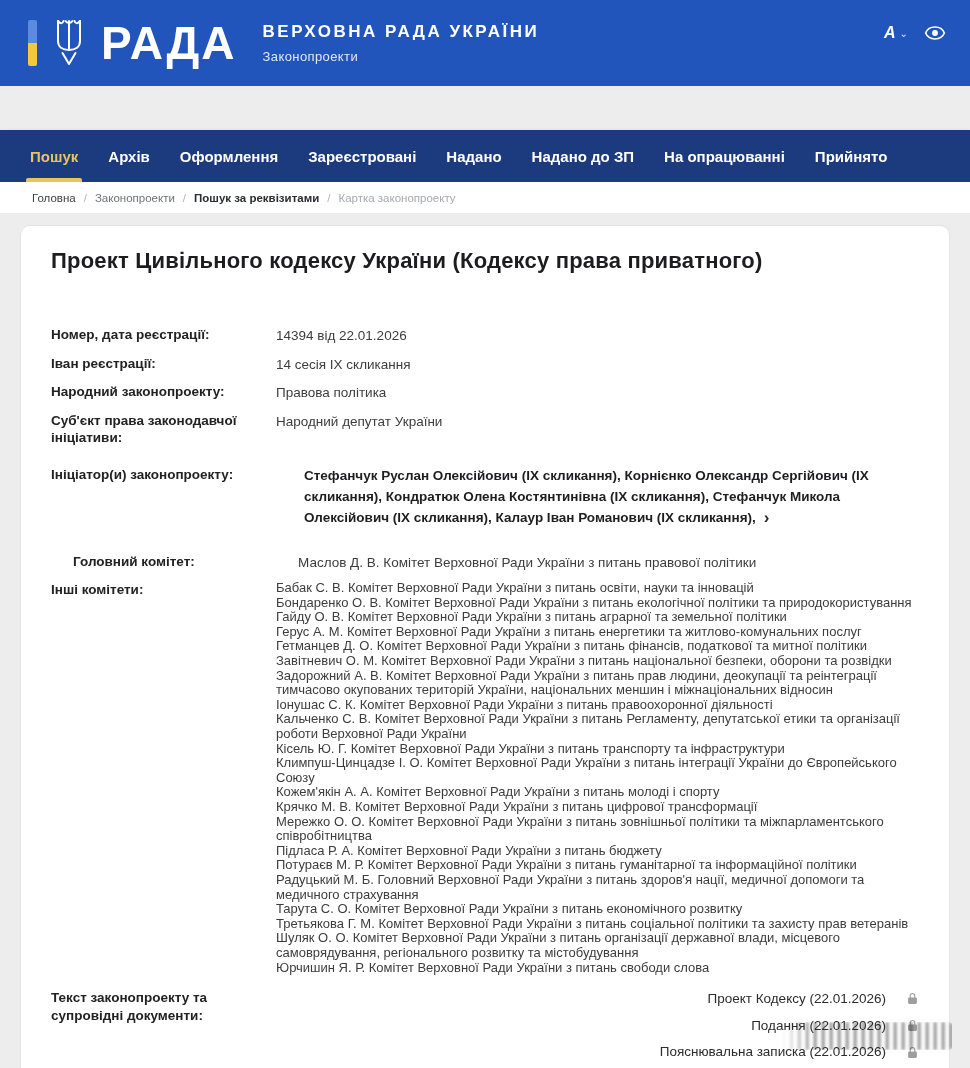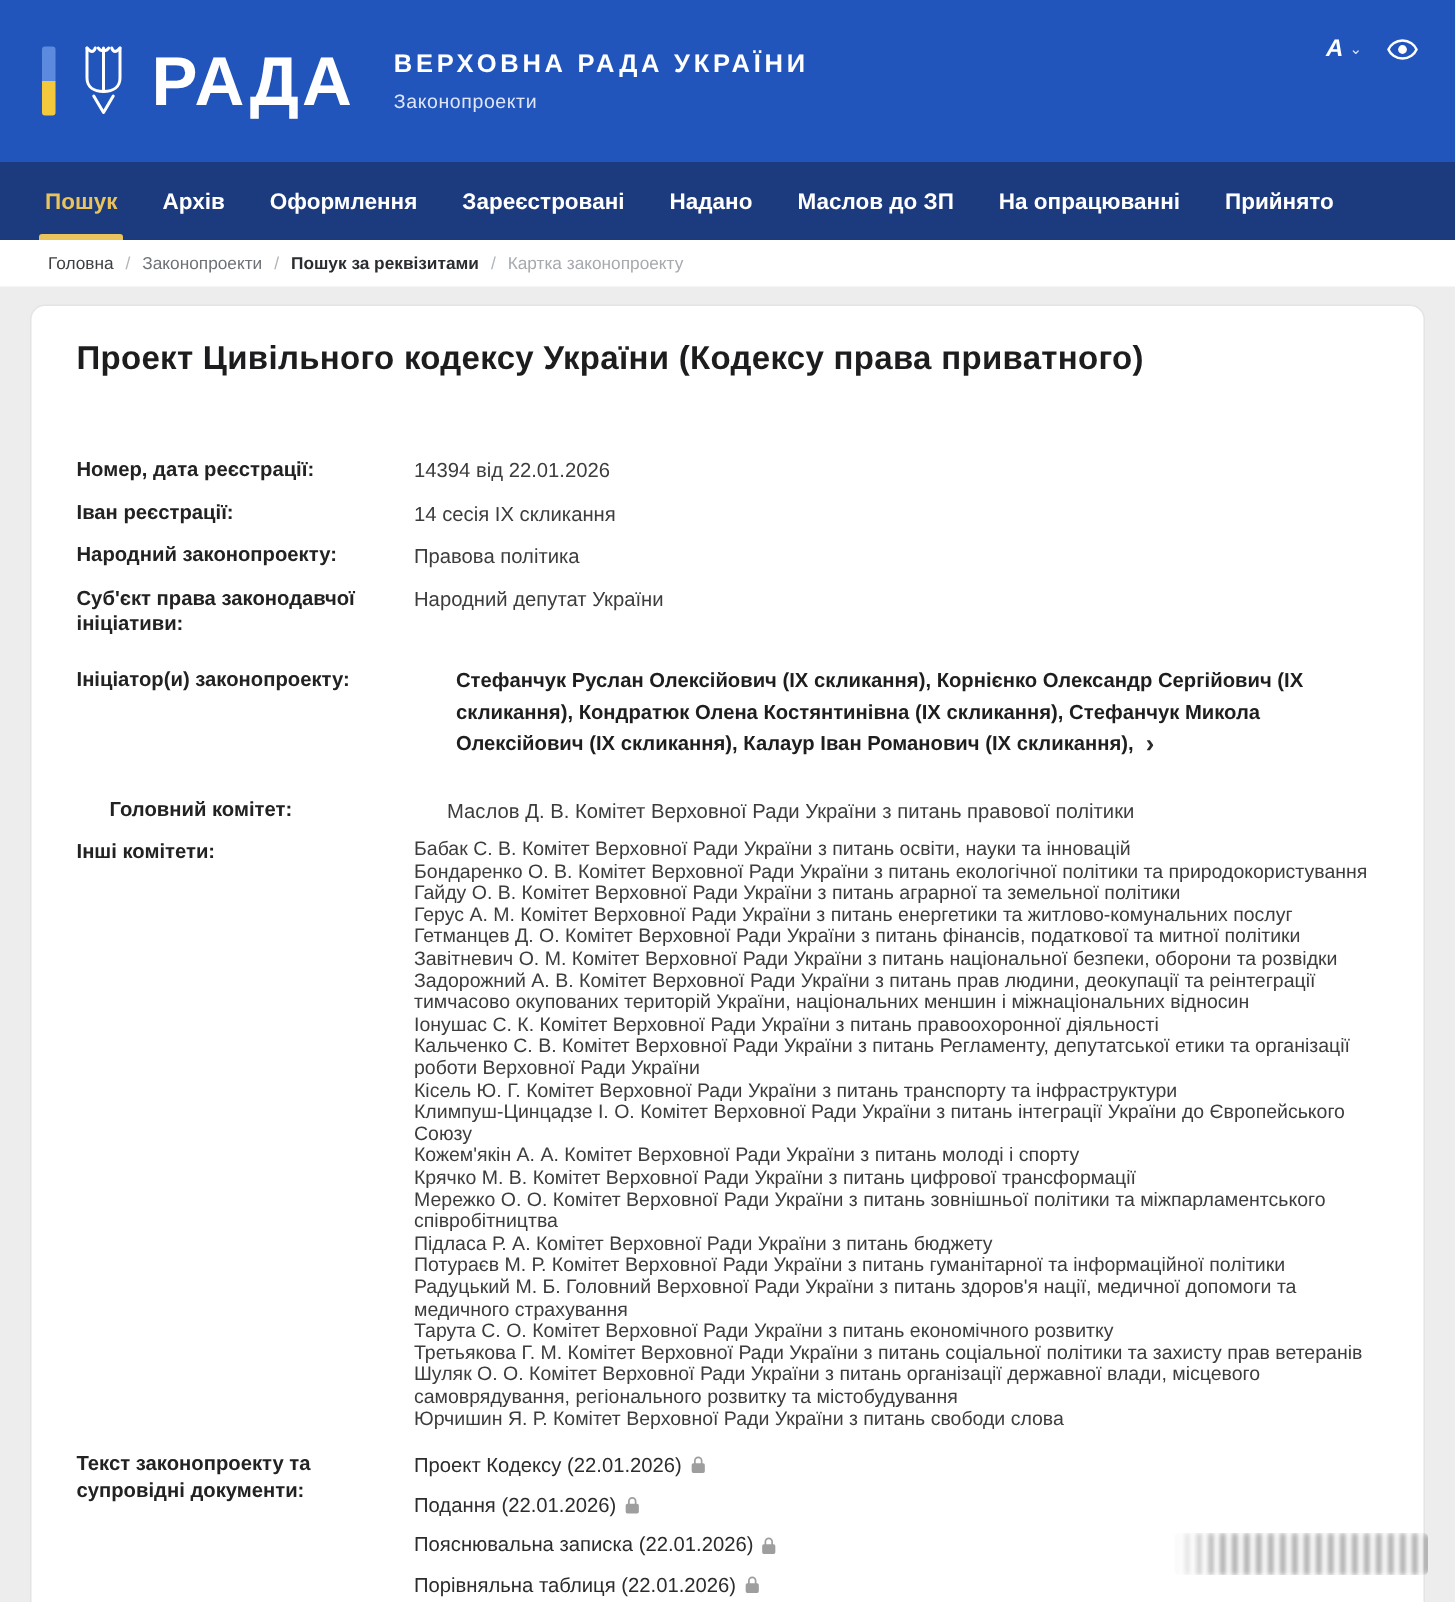--- a/index.html
+++ b/index.html
@@ -1,38 +1,38 @@
 <!DOCTYPE html>
 <html><head>
 <meta charset="utf-8">
 <style>
   * { margin:0; padding:0; box-sizing:border-box; }
   html,body { width:970px; height:1068px; overflow:hidden;
     font-family:"Liberation Sans","DejaVu Sans",sans-serif; background:#ededed; }
 
   
-  .header { height:108px; background:#2255bc; display:flex; align-items:center;
+  .header { height:86px; background:#2255bc; display:flex; align-items:center;
     padding:0 28px; position:relative; }
   .logo { display:flex; align-items:center; gap:12px; cursor:pointer; }
   .flag-bar { width:9px; height:46px; border-radius:2px;
     background:linear-gradient(to bottom,#5b8ade 0 50%,#f3c83d 50% 100%); }
   .trident { display:block; }
   .brand-word { color:#fff; font-size:46px; font-weight:bold; letter-spacing:2px; line-height:1; }
   .brand-text { margin-left:14px; }
   .brand-org { color:#fff; font-size:17px; font-weight:bold; letter-spacing:2.5px; }
   .brand-sub { color:#dfe7f7; font-size:13px; margin-top:7px; letter-spacing:.4px; }
   .header-controls { position:absolute; right:24px; top:22px; display:flex; align-items:center; gap:16px; }
   .font-size-control { color:#fff; font-size:16px; font-weight:bold; font-style:italic;
     display:flex; align-items:center; gap:4px; cursor:pointer; }
   .chevron-down { font-style:normal; font-size:10px; font-weight:normal; opacity:.85; }
   .eye-btn { cursor:pointer; display:flex; }
 
   
   .nav { height:52px; background:#1c3a7e; display:flex; align-items:center;
-    padding:0 30px; gap:30px; box-shadow:0 2px 4px rgba(0,0,0,.25); }
+    padding:0 30px; gap:30px; box-shadow:0 2px 4px rgba(0,0,0,.25);margin-top:44px; }
   .nav-tab { color:#fff; font-size:15px; font-weight:bold; cursor:pointer;
     height:52px; display:flex; align-items:center; position:relative; white-space:nowrap; }
   .nav-tab.active { color:#e9c35b; }
   .nav-tab.active::after { content:""; position:absolute; left:-4px; right:-4px; bottom:0;
     height:4px; background:#e9c35b; border-radius:2px 2px 0 0; }
 
   
   .breadcrumb { background:#fff; padding:10px 32px 9px; display:flex; gap:8px;
     font-size:11.5px; color:#8d9196; align-items:center; flex-wrap:wrap; }
   .crumb { cursor:pointer; color:#6e7277; }
@@ -50,21 +50,21 @@
   .field-row { display:grid; grid-template-columns:225px 1fr; margin-bottom:9px; }
   .field-label { font-size:13.5px; font-weight:bold; color:#222; line-height:1.3; padding-right:14px; }
   .field-value { font-size:13.5px; color:#3d3d3f; line-height:1.45; }
   .field-value.bold { font-weight:bold; color:#1e1e20; line-height:1.55; }
   .expand-chevron { font-weight:bold; color:#2b2b2d; font-size:17px; margin-left:8px;
     cursor:pointer; display:inline-block; line-height:1; vertical-align:-1px; }
 
   .committee-list { font-size:13px; color:#3d3d3f; line-height:14.6px; }
   .committee-item { }
 
-  .doc-row { display:flex; align-items:center; gap:4px; margin-bottom:7px; }
+  .doc-row { display:flex; align-items:center; gap:20px; margin-bottom:7px;justify-content:flex-end; }
   .doc-link { font-size:13.5px; color:#2c2c2e; cursor:pointer; }
   .lock-icon { flex:0 0 auto; display:inline-flex; }
 
   .row-docs { margin-top:14px; margin-bottom:2px; }
 
   
   .watermark-smudge { position:absolute; right:18px; top:1022px; width:170px; height:28px;
     background:repeating-linear-gradient(90deg, rgba(20,20,20,.75) 0 2px, rgba(120,120,120,.2) 2px 4px,
       transparent 4px 8px);
     filter:blur(1.6px); opacity:.8; border-radius:3px; pointer-events:none;
@@ -104,21 +104,21 @@
     </div>
   </div>
 </div>
 
 <div class="nav" id="nav-tabs">
     <div class="nav-tab active">Пошук</div>
     <div class="nav-tab">Архів</div>
     <div class="nav-tab">Оформлення</div>
     <div class="nav-tab">Зареєстровані</div>
     <div class="nav-tab">Надано</div>
-    <div class="nav-tab">Маслов до ЗП</div>
+    <div class="nav-tab">Надано до ЗП</div>
     <div class="nav-tab">На опрацюванні</div>
     <div class="nav-tab">Прийнято</div>
   </div>
 
 <div class="breadcrumb" id="breadcrumb">
     <span class="crumb first">Головна</span>
     <span class="crumb-sep">/</span>
     <span class="crumb plain">Законопроекти</span>
     <span class="crumb-sep">/</span>
     <span class="crumb bold">Пошук за реквізитами</span>

